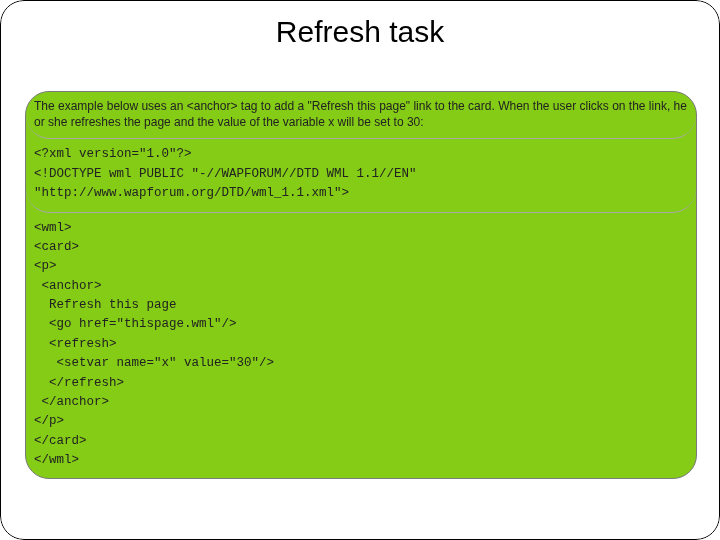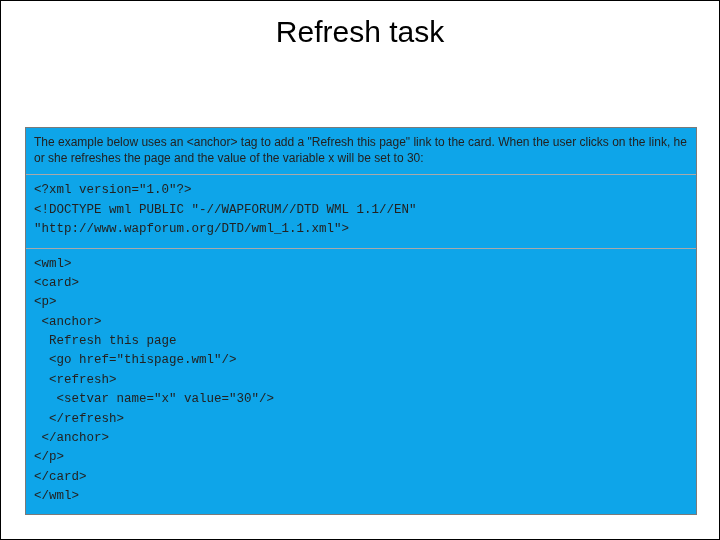--- a/index.html
+++ b/index.html
@@ -1,15 +1,15 @@
 <!DOCTYPE html>
 <html><head>
 <meta charset="utf-8">
 <style>
-  * { box-sizing: border-box; margin: 0; padding: 0; }
+  * { box-sizing: border-box; margin: 0; padding: 0; border-radius: 24px; }
   body {
     width: 720px;
     height: 540px;
     background: #ffffff;
     font-family: Arial, Helvetica, sans-serif;
     overflow: hidden;
   }
   .slide {
     width: 720px;
     height: 540px;
@@ -23,22 +23,21 @@
     font-weight: normal;
     padding-top: 14px;
     color: #000;
   }
   .box {
     position: absolute;
     left: 24px;
     top: 90px;
     width: 672px;
     border: 1px solid #7a7a7a;
-    background: #0ea5e9;
-    margin-top: 36px;
+    background: #84cc16;
   }
   .desc {
     font-family: Verdana, Geneva, sans-serif;
     font-size: 12px;
     line-height: 1.35;
     color: #222;
     padding: 6px 8px 8px 8px;
     border-bottom: 1px solid #a9a9a9;
   }
   .codeblock {

